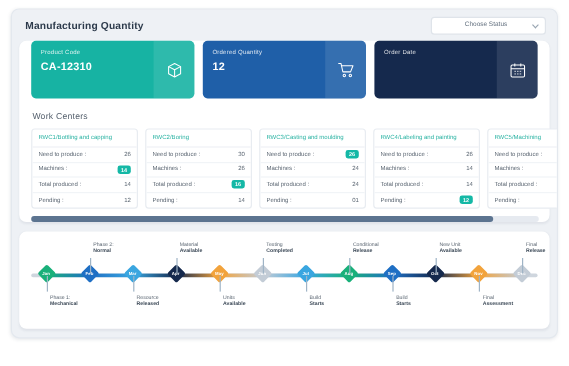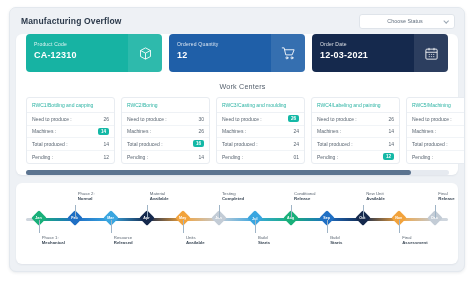--- a/index.html
+++ b/index.html
@@ -70,21 +70,21 @@
     padding: 7px 0 6px 11px;
     letter-spacing: .2px;
   }
 
   
   .summary-row {
     display: flex; gap: 7px;
     padding: 0 10px 10px 10px;
   }
   .sum-card {
-    flex: 1; height: 38px;
+    flex: 1; height: 48px;
     border-radius: 4px;
     display: flex; align-items: stretch;
     overflow: hidden;
     position: relative;
   }
   .sum-text {
     flex: 1; padding: 7px 0 0 8px;
     display: flex; flex-direction: column; gap: 3px;
   }
   .sum-label { font-size: 5px; color: rgba(255,255,255,.86); letter-spacing: .2px; }
@@ -183,21 +183,21 @@
   .tl-lab.dn { top: 52px; }
   .tl-lab b { font-weight: bold; color: #3d4a58; }
 </style>
 </head>
 <body>
 
 <div class="page">
   <div class="window">
 
     <div class="titlebar">
-      <div class="app-title">Manufacturing  Overflow</div>
+      <div class="app-title">Manufacturing  Quantity</div>
       <div class="status-select">
         <span class="lbl">Choose Status</span>
         <span class="chev"></span>
       </div>
     </div>
 
     <div class="panel">
       <div class="summary-row" id="summary-row">
           <div class="sum-card" style="background: rgb(23, 179, 163);">
             <div class="sum-text">
@@ -221,33 +221,32 @@
               <svg viewBox="0 0 24 24" fill="none" stroke="#ffffff" stroke-width="1.4" stroke-linecap="round" stroke-linejoin="round">
                 <path d="M2 3h3l2.6 11.2h10.2L21 6H6"></path>
                 <circle cx="9.5" cy="19" r="1.6"></circle>
                 <circle cx="17.5" cy="19" r="1.6"></circle>
               </svg>
             </div>
           </div>
           <div class="sum-card" style="background: rgb(21, 41, 77);">
             <div class="sum-text">
               <div class="sum-label">Order Date</div>
-              <div class="sum-value">12-03-2021</div>
             </div>
             <div class="sum-icon">
               <svg viewBox="0 0 24 24" fill="none" stroke="#ffffff" stroke-width="1.4" stroke-linejoin="round">
                 <rect x="3" y="5" width="18" height="16" rx="1.6"></rect>
                 <path d="M3 10h18M8 3v4M16 3v4"></path>
                 <path d="M7.5 13.5h2M11 13.5h2M14.5 13.5h2M7.5 17h2M11 17h2M14.5 17h2" stroke-width="1.1"></path>
               </svg>
             </div>
           </div>
         </div>
 
-      <div class="panel-title" style="padding-top:0;text-align:center;">Work Centers</div>
+      <div class="panel-title" style="padding-top:0;">Work Centers</div>
       <div class="wc-wrap">
         <div class="wc-row" id="wc-row">
             <div class="wc-card">
               <div class="wc-head">RWC1/Bottling and capping</div>
               <div class="wc-line">
                 <span class="wc-key">Need to produce :</span>
                 <span class="wc-val">26</span>
               </div>
               <div class="wc-line">
                 <span class="wc-key">Machines :</span>

